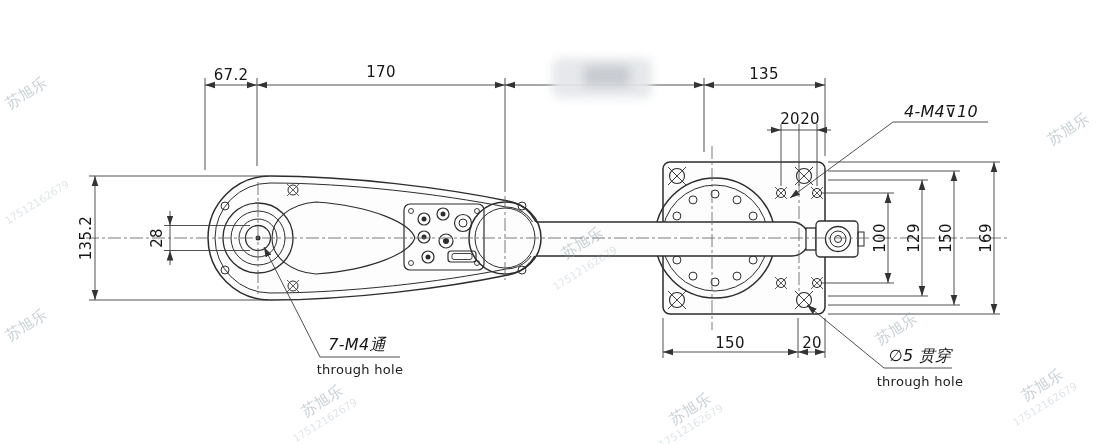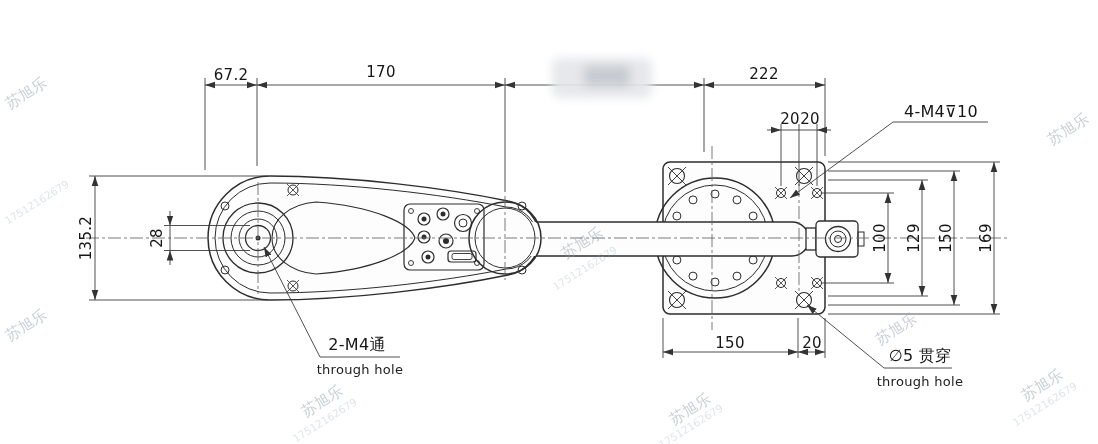--- a/index.html
+++ b/index.html
@@ -6,21 +6,21 @@
   .stage {
     position:relative; width:1098px; height:444px; background:#ffffff;
     overflow:hidden; font-family:"DejaVu Sans", sans-serif;
   }
   .stage svg { position:absolute; left:0; top:0; }
   .lbl {
     position:absolute; font-size:15px; color:#161616; white-space:nowrap;
     transform:translate(-50%,-50%); line-height:1; letter-spacing:.3px;
   }
   .lbl.v  { transform:translate(-50%,-50%) rotate(-90deg); }
-  .lbl.big { font-size:16px; }
+  .lbl.big { font-size:16px;font-style:italic; }
   .lbl.sub { font-size:13px; color:#202020; }
   .wm {
     position:absolute; color:#8ea0ab; opacity:.5; font-size:15px;
     transform:rotate(-32deg); white-space:nowrap; pointer-events:none;
   }
   .wmn {
     position:absolute; color:#9fb0ba; opacity:.33; font-size:10.5px;
     transform:rotate(-32deg); white-space:nowrap; pointer-events:none;
   }
   .blur1 {
@@ -218,34 +218,34 @@
       <path d="M 400 357 H 320 L 264 247" marker-end="url(#arr)"></path>
       <path d="M 952 368 H 884 L 807 305" marker-end="url(#arr)"></path>
     </g>
   </svg>
 
   <div class="blur1"></div>
   <div class="blur2"></div>
 
   <div class="lbl" style="left:231px; top:75px">67.2</div>
   <div class="lbl" style="left:381px; top:72px">170</div>
-  <div class="lbl" style="left:764px; top:74px">222</div>
+  <div class="lbl" style="left:764px; top:74px">135</div>
   <div class="lbl" style="left:790px; top:119px">20</div>
   <div class="lbl" style="left:810px; top:119px">20</div>
   <div class="lbl v" style="left:86px;  top:238px">135.2</div>
   <div class="lbl v" style="left:157px; top:238px">28</div>
   <div class="lbl v" style="left:880px; top:238px">100</div>
   <div class="lbl v" style="left:914px; top:238px">129</div>
   <div class="lbl v" style="left:946px; top:238px">150</div>
   <div class="lbl v" style="left:986px; top:238px">169</div>
   <div class="lbl" style="left:730px; top:343px">150</div>
   <div class="lbl" style="left:812px; top:343px">20</div>
 
   <div class="lbl big" style="left:941px; top:112px">4-M4⊽10</div>
-  <div class="lbl big" style="left:357px; top:345px">2-M4通</div>
+  <div class="lbl big" style="left:357px; top:345px">7-M4通</div>
   <div class="lbl sub" style="left:360px; top:369px">through hole</div>
   <div class="lbl big" style="left:920px; top:356px">∅5 贯穿</div>
   <div class="lbl sub" style="left:920px; top:381px">through hole</div>
 
   <div class="wm" style="left:4px;    top:84px">苏旭乐</div>
   <div class="wm" style="left:4px;    top:316px">苏旭乐</div>
   <div class="wm" style="left:560px;  top:234px">苏旭乐</div>
   <div class="wm" style="left:1046px; top:120px">苏旭乐</div>
   <div class="wm" style="left:874px;  top:320px">苏旭乐</div>
   <div class="wm" style="left:300px;  top:392px">苏旭乐</div>

